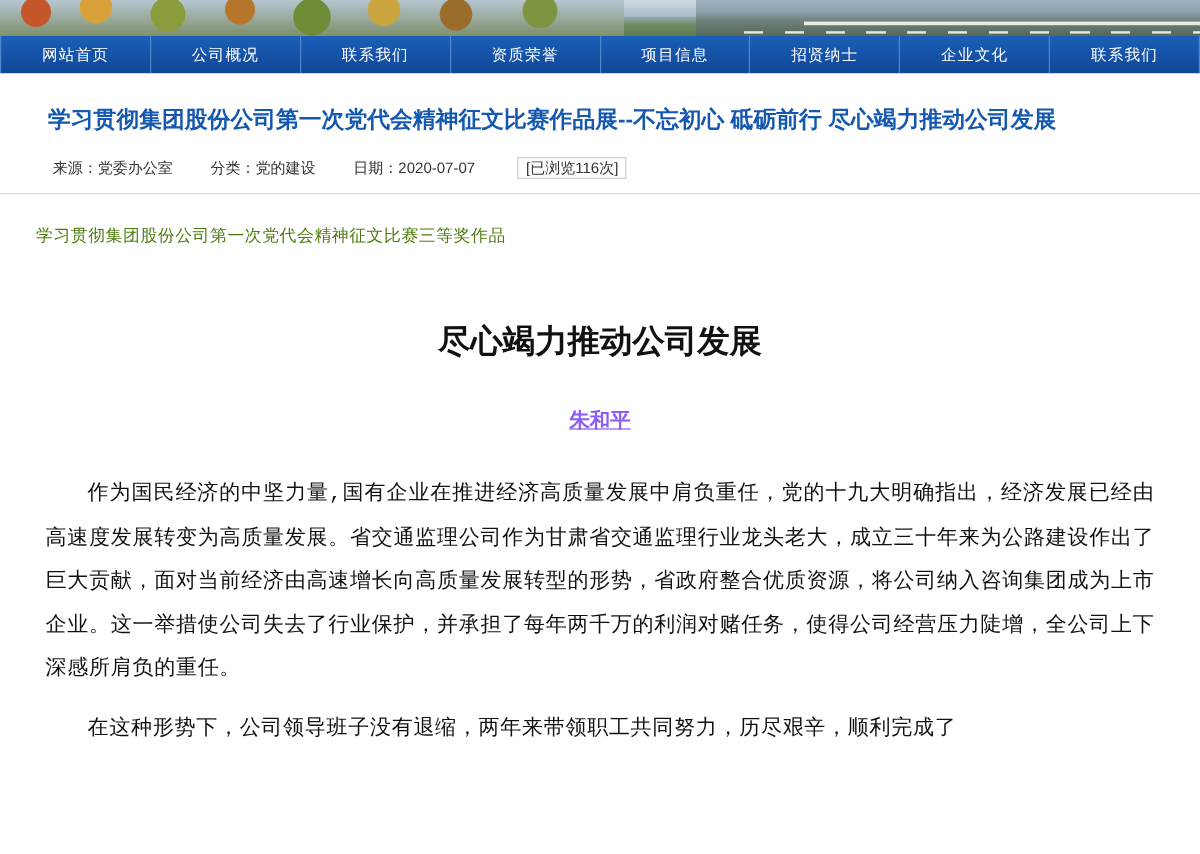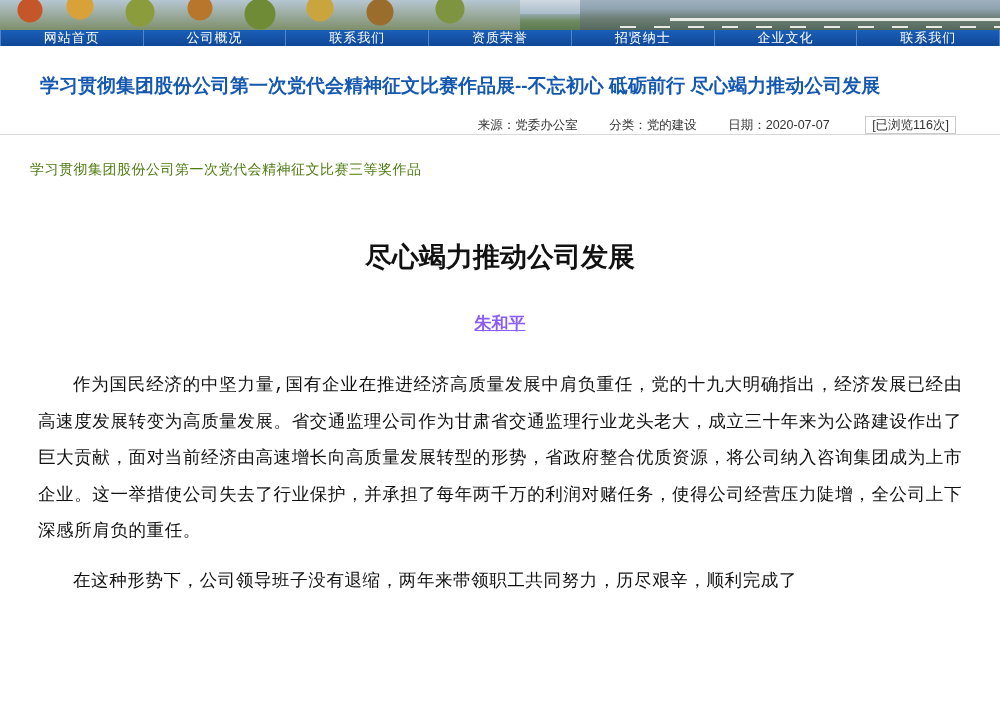--- a/index.html
+++ b/index.html
@@ -54,21 +54,21 @@
   .banner .road-line {
     position: absolute;
     right: 0; bottom: 2px; width: 380px; height: 2px;
     background: repeating-linear-gradient(to right, #e9e9e4 0 16px, transparent 16px 34px);
   }
 
   
   .nav {
     display: flex;
     width: 1000px;
-    height: 16px;
+    height: 31px;
     background: linear-gradient(to bottom, #1a5fb8 0%, #1653a8 50%, #0f4796 100%);
     align-items: stretch;
   }
   .nav-item {
     flex: 1 1 0;
     display: flex;
     align-items: center;
     justify-content: center;
     color: #ffffff;
     font-size: 13px;
@@ -89,23 +89,24 @@
   .headline {
     text-align: left;
     color: #1558b0;
     font-size: 19px;
     font-weight: bold;
     line-height: 1.5;
     padding: 26px 10px 16px 10px;
   }
 
   .meta {
-    text-align: right;
+    text-align: left;
     font-size: 12.5px;
     color: #333333;
+    padding-bottom: 12px;
   }
   .meta span { margin: 0 14px; }
   .meta .views {
     border: 1px solid #cccccc;
     padding: 1px 6px;
     margin-left: 18px;
   }
 
   .divider {
     border: 0;
@@ -173,20 +174,23 @@
   <div class="nav-item">
       <span>公司概况</span>
     </div>
   <div class="nav-item">
       <span>联系我们</span>
     </div>
   <div class="nav-item">
       <span>资质荣誉</span>
     </div>
   <div class="nav-item">
+      <span>项目信息</span>
+    </div>
+  <div class="nav-item">
       <span>招贤纳士</span>
     </div>
   <div class="nav-item">
       <span>企业文化</span>
     </div>
   <div class="nav-item">
       <span>联系我们</span>
     </div>
 </div>
 

